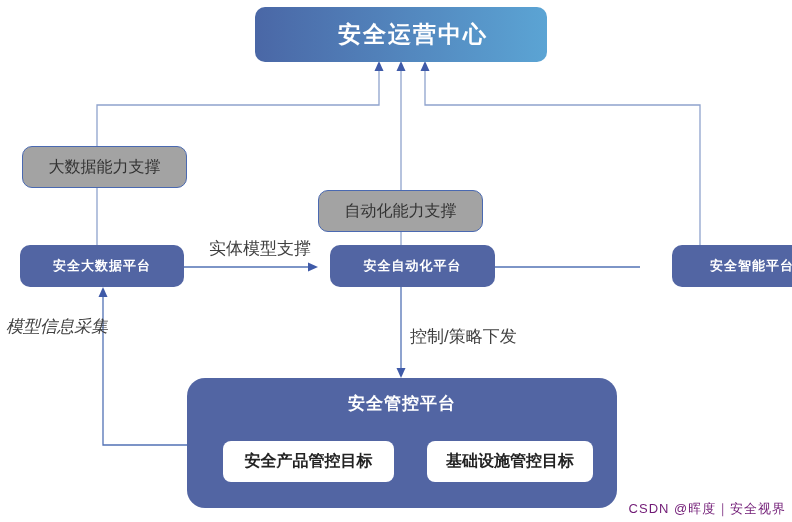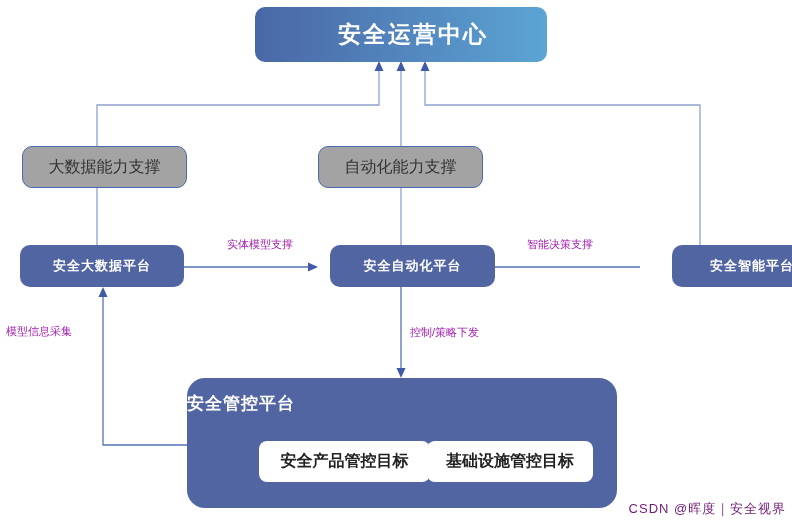--- a/index.html
+++ b/index.html
@@ -28,56 +28,56 @@
     color:#ffffff;font-size:23px;font-weight:bold;letter-spacing:2px;padding-left:24px;
   }
   .cap-box{
     top:146px;height:42px;
     background:#a3a3a3;
     border:1px solid #4a69b1;
     border-radius:10px;
     color:#333333;font-size:16px;
   }
   .cap1{left:22px;width:165px;}
-  .cap2{left:318px;width:165px;}
+  .cap2{left:318px;width:165px;margin-top:44px;}
   .cap3{left:602px;width:184px;}
   .plat-box{
     top:245px;height:42px;
     background:#5265a3;
     border-radius:10px;
     color:#ffffff;font-size:13px;font-weight:bold;letter-spacing:1px;
   }
   .plat1{left:20px;width:164px;}
   .plat2{left:318px;width:165px;margin-left:12px;}
   .plat3{left:640px;width:160px;margin-left:32px;}
   .big-box{
     position:absolute;z-index:1;
     left:187px;top:378px;width:430px;height:130px;
     background:#5265a3;border-radius:18px;
     box-sizing:border-box;
   }
   .big-title{
-    margin-top:14px;text-align:left;
+    margin-top:14px;text-align:center;
     color:#ffffff;font-size:17px;font-weight:bold;letter-spacing:1px;
   }
   .target-box{
     position:absolute;top:63px;height:41px;
     background:#ffffff;border-radius:8px;
     display:flex;align-items:center;justify-content:center;
     color:#222222;font-size:16px;font-weight:600;
   }
-  .t1{left:36px;width:171px;margin-left:36px;}
+  .t1{left:36px;width:171px;}
   .t2{left:240px;width:166px;}
   .edge-label{
     position:absolute;z-index:1;
-    font-size:11px;color:#a21caf;white-space:nowrap;
+    font-size:17px;color:#404040;white-space:nowrap;
   }
   .lbl-entity{left:195px;top:237px;width:130px;text-align:center;}
   .lbl-decision{left:495px;top:237px;width:130px;text-align:center;}
-  .lbl-collect{left:6px;top:324px;}
+  .lbl-collect{left:6px;top:315px;font-style:italic;}
   .lbl-control{left:410px;top:325px;}
   .watermark{
     position:absolute;z-index:1;
     right:6px;bottom:4px;
     font-size:13px;color:#701a75;letter-spacing:1px;
   }
   svg .route{stroke:#8fa3cd;stroke-width:1.3;fill:none;}
   svg .arrowline{stroke:#5272b5;stroke-width:1.3;fill:none;}
   svg .head{fill:#3f5aa8;stroke:none;}
 </style>
@@ -123,21 +123,20 @@
     <span>安全大数据平台</span>
   </div>
   <div class="box plat-box plat2">
     <span>安全自动化平台</span>
   </div>
   <div class="box plat-box plat3">
     <span>安全智能平台</span>
   </div>
 
   <div class="edge-label lbl-entity">实体模型支撑</div>
-  <div class="edge-label lbl-decision">智能决策支撑</div>
   <div class="edge-label lbl-collect">模型信息采集</div>
   <div class="edge-label lbl-control">控制/策略下发</div>
 
   <div class="big-box">
     <div class="big-title">安全管控平台</div>
     <div class="target-box t1">
       <span>安全产品管控目标</span>
     </div>
     <div class="target-box t2">
       <span>基础设施管控目标</span>

